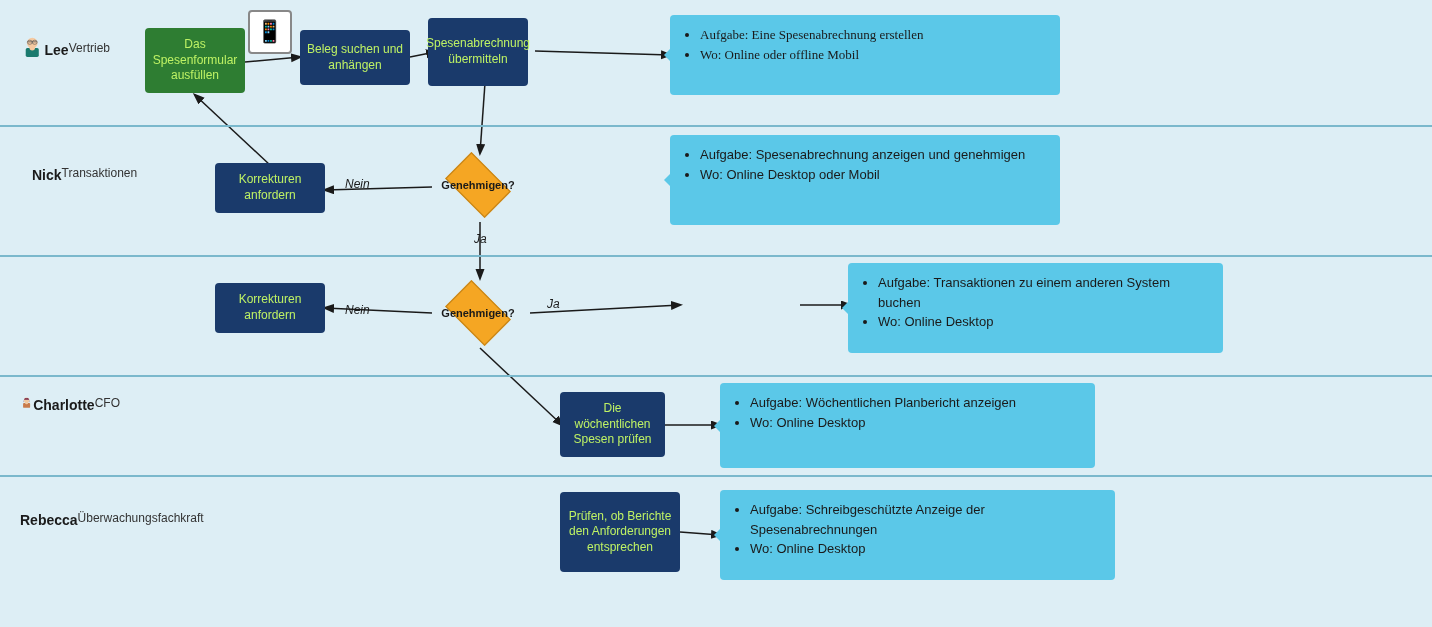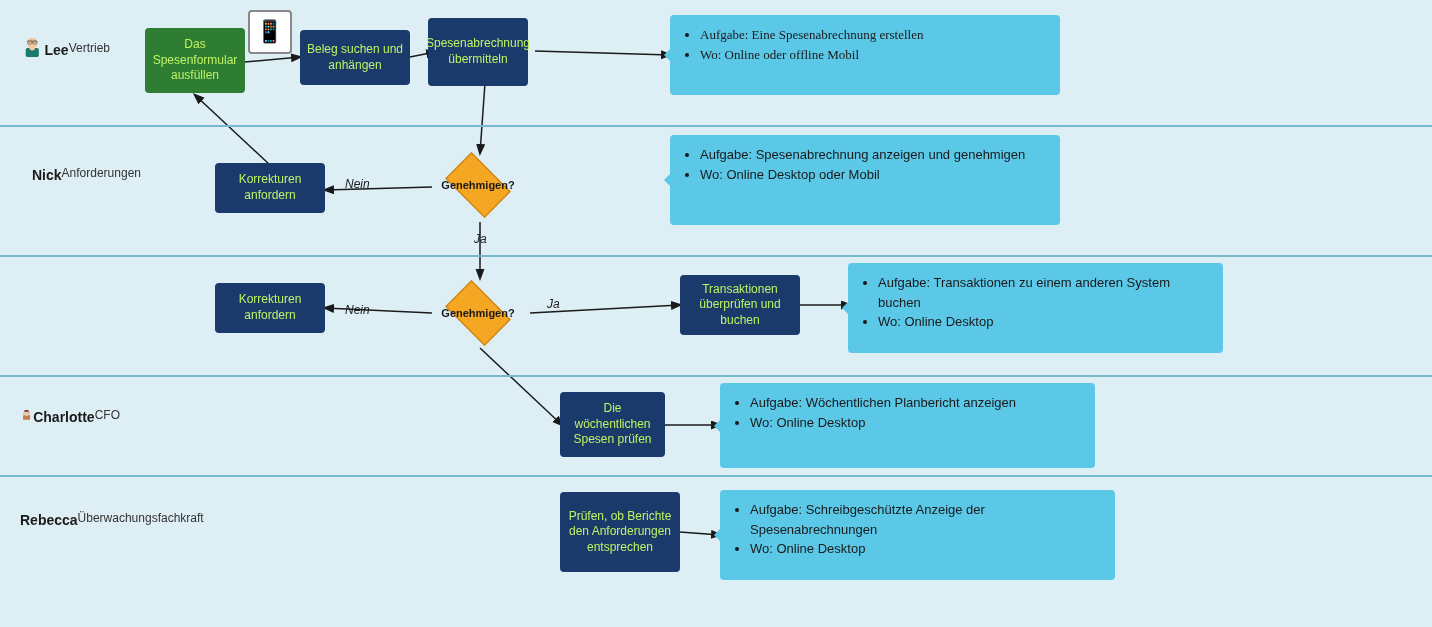--- a/index.html
+++ b/index.html
@@ -167,25 +167,25 @@
   <div class="persona" style="position:absolute;top:143px;left:32px;width:90px;">
     <svg class="persona-avatar" viewBox="0 0 60 60">
       <circle cx="30" cy="17" r="12" fill="#f0c8a0"></circle>
       <rect x="26" y="28" width="8" height="3" fill="#f0c8a0"></rect>
       <rect x="14" y="30" width="32" height="22" rx="4" fill="#9b3a6e"></rect>
       <rect x="27" y="31" width="6" height="18" fill="#555"></rect>
 
       <rect x="38" y="38" width="14" height="12" rx="2" fill="#c8861a" transform="rotate(-5,45,44)"></rect>
     </svg>
     <span class="persona-name">Nick</span>
-    <span class="persona-role">Anforderungen</span>
-  </div>
-
-
-  <div class="persona" style="position:absolute;top:385px;left:20px;width:100px;">
+    <span class="persona-role">Transaktionen</span>
+  </div>
+
+
+  <div class="persona" style="position:absolute;top:373px;left:20px;width:100px;">
     <svg class="persona-avatar" viewBox="0 0 60 60">
       <circle cx="30" cy="17" r="12" fill="#f0c8a0"></circle>
       <path d="M18 15 Q20 6 30 8 Q40 6 42 15" fill="#7a2a4a"></path>
       <path d="M18 15 Q15 25 18 28" fill="#7a2a4a"></path>
       <path d="M42 15 Q45 25 42 28" fill="#7a2a4a"></path>
       <rect x="14" y="30" width="32" height="22" rx="4" fill="#c87a4a"></rect>
       <circle cx="30" cy="29" r="7" fill="#f0c8a0"></circle>
     </svg>
     <span class="persona-name">Charlotte</span>
     <span class="persona-role">CFO</span>
@@ -233,23 +233,20 @@
   </div>
 
   <div class="process-box" style="position:absolute;top:163px;left:215px;width:110px;height:50px;">
     <span>Korrekturen anfordern</span>
   </div>
 
   <div class="process-box" style="position:absolute;top:283px;left:215px;width:110px;height:50px;">
     <span>Korrekturen anfordern</span>
   </div>
 
-  <div class="process-box" style="position:absolute;top:275px;left:680px;width:120px;height:60px;">
-    <span>Transaktionen überprüfen und buchen</span>
-  </div>
 
   <div class="process-box" style="position:absolute;top:392px;left:560px;width:105px;height:65px;">
     <span>Die wöchentlichen Spesen prüfen</span>
   </div>
 
   <div class="process-box" style="position:absolute;top:492px;left:560px;width:120px;height:80px;">
     <span>Prüfen, ob Berichte den Anforderungen entsprechen</span>
   </div>
 
   <span class="arrow-label" style="top:177px;left:345px;">Nein</span>

